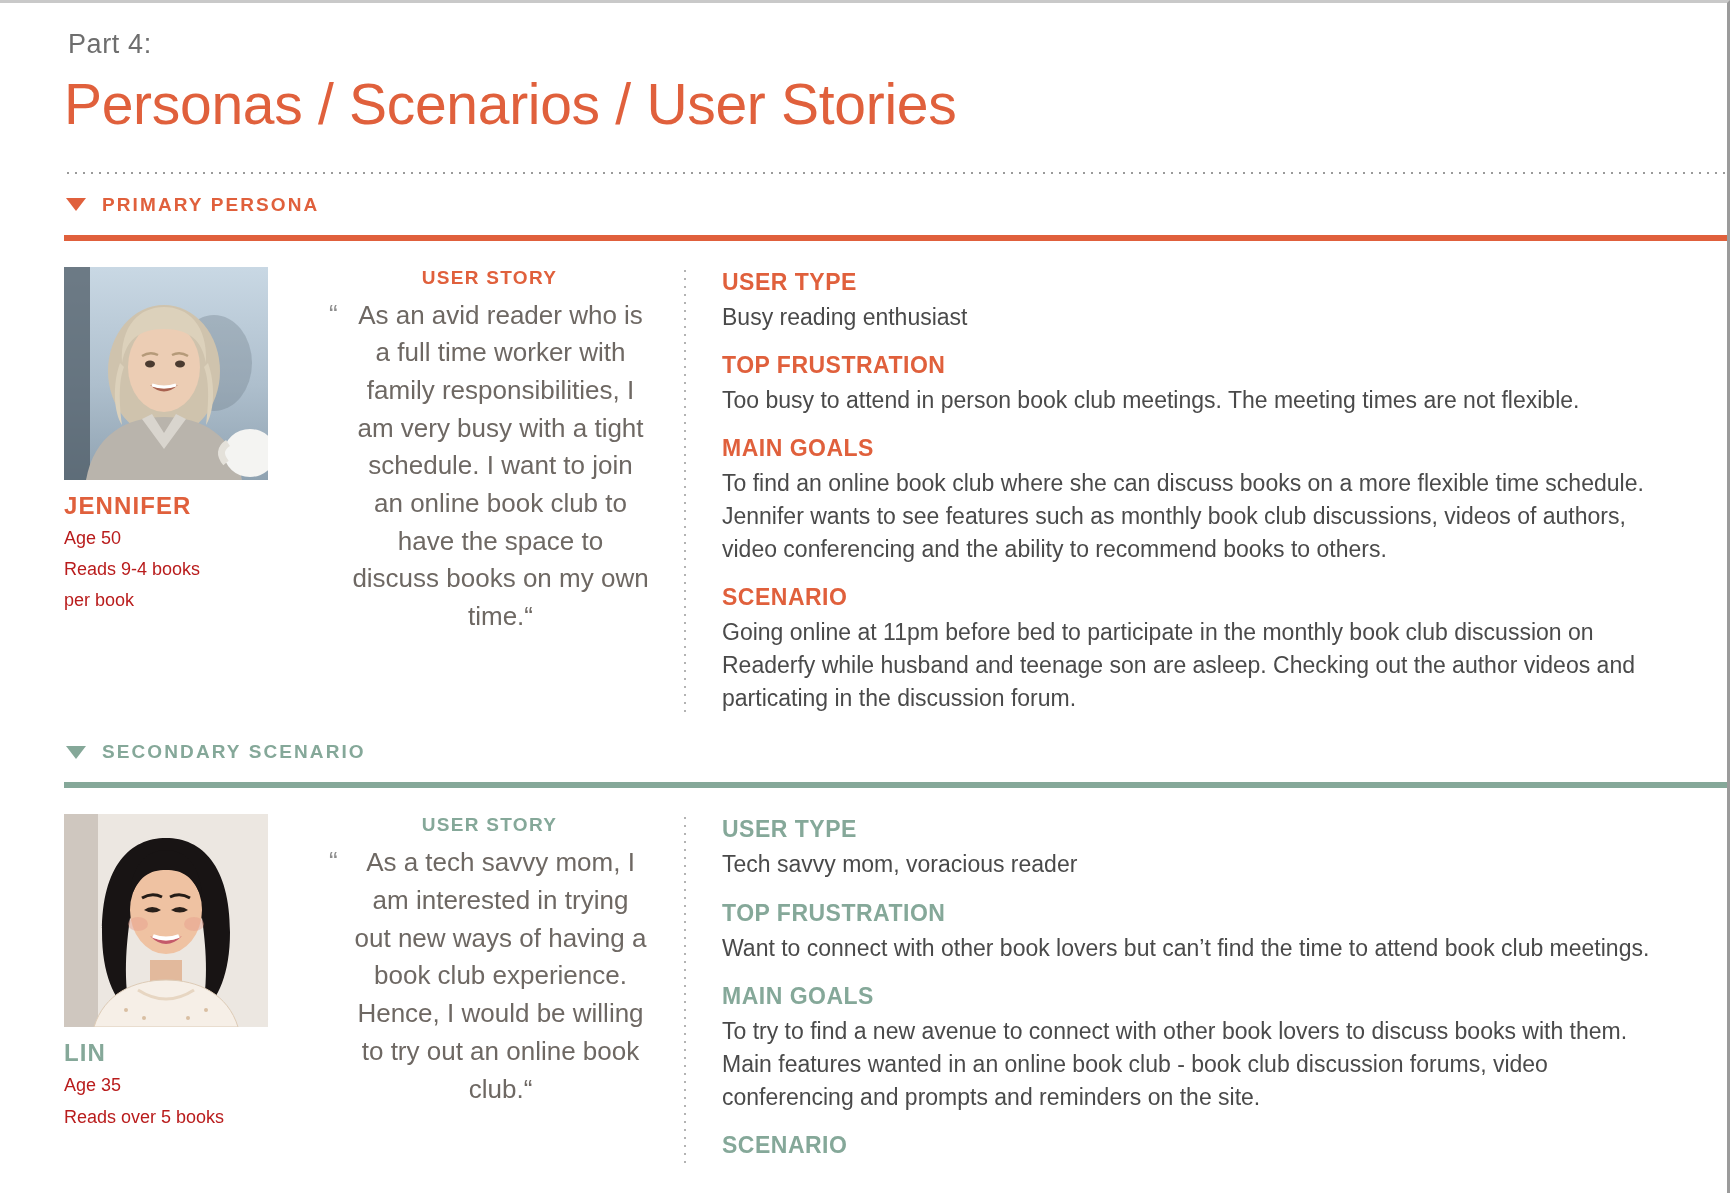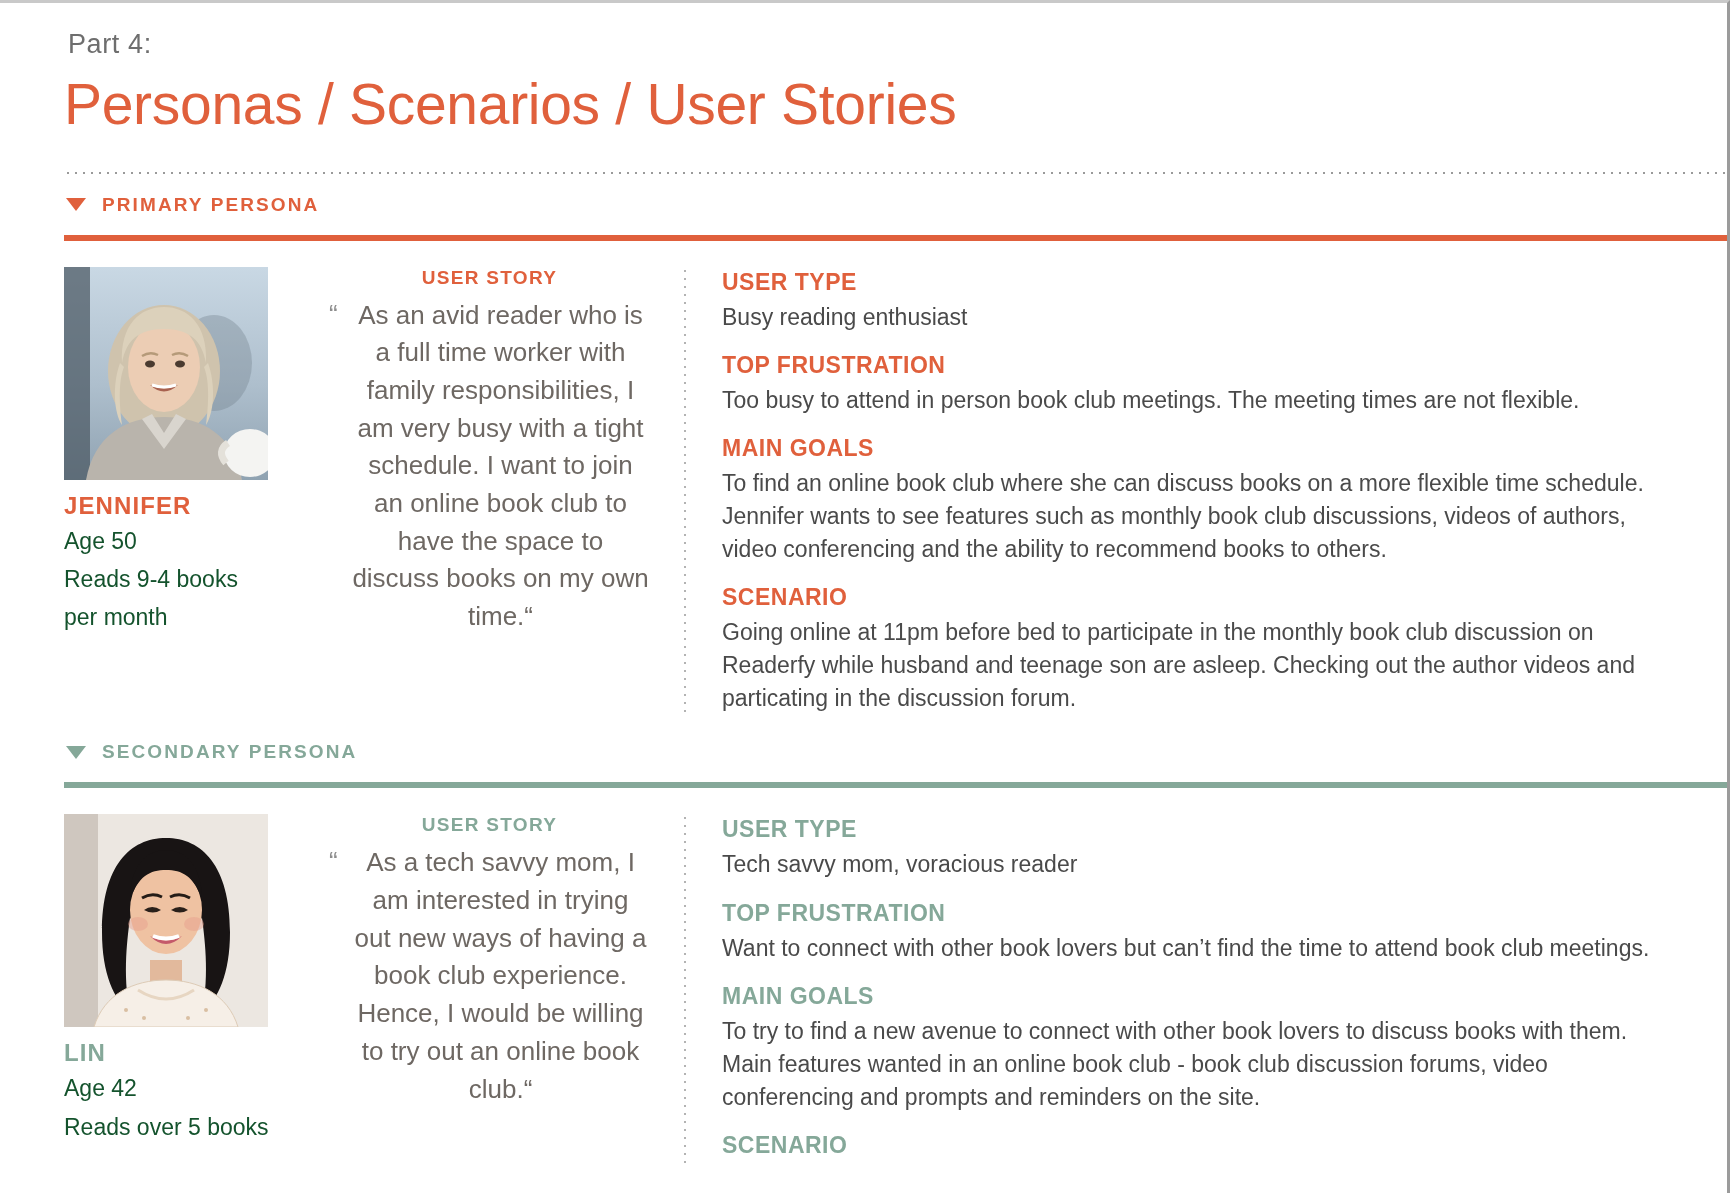--- a/index.html
+++ b/index.html
@@ -116,22 +116,22 @@
   }
   .photo svg { display: block; width: 100%; height: 100%; }
 
   .persona-name {
     font-size: 24px;
     font-weight: 700;
     letter-spacing: 1.1px;
     margin-top: 12px;
   }
   .persona-meta {
-    color: #14532d;
-    font-size: 23px;
+    color: #b91c1c;
+    font-size: 18px;
     line-height: 1.45;
     margin-top: 5px;
     font-weight: 400;
   }
 
   .col-story {
     width: 380px;
     flex: 0 0 380px;
     padding-left: 25px;
     padding-right: 34px;
@@ -247,21 +247,21 @@
             <path d="M86 118 q14 13 28 0 q-14 7 -28 0 Z" fill="#a8614f"></path>
             <path d="M88 118 q12 4 24 0" stroke="#ffffff" stroke-width="3" fill="none"></path>
 
             <ellipse cx="186" cy="186" rx="26" ry="24" fill="#f4f4f2"></ellipse>
             <path d="M164 176 q-12 8 -2 20" stroke="#e4e1da" stroke-width="7" fill="none"></path>
           </svg>
         </div>
         <div class="persona-name orange">JENNIFER</div>
         <div class="persona-meta">Age 50</div>
         <div class="persona-meta">Reads 9-4 books</div>
-        <div class="persona-meta">per month</div>
+        <div class="persona-meta">per book</div>
       </div>
 
       <div class="col-story">
         <div class="kicker orange">USER STORY</div>
         <div class="quote">
           <span class="qmark-open">“</span><span>As an avid reader who is a full time worker with family responsibilities, I am very busy with a tight schedule. I want to join an online book club to have the space to discuss books on my own time.</span><span class="qmark-close">“</span>
         </div>
       </div>
 
       <div class="vdivider"></div>
@@ -293,21 +293,21 @@
         </div>
 
       </div>
     </div>
   </div>
 
   <div class="secondary-wrap">
 
     <div class="section-head green">
       <span class="tri"></span>
-      <span class="section-label">SECONDARY PERSONA</span>
+      <span class="section-label">SECONDARY SCENARIO</span>
     </div>
     <div class="rule-bar green"></div>
 
     <div class="persona-body">
 
       <div class="col-profile">
         <div class="photo">
           <svg viewBox="0 0 204 213" preserveAspectRatio="xMidYMid slice">
             <rect width="204" height="213" fill="#ece7e1"></rect>
             <rect x="0" y="0" width="34" height="213" fill="#cfc7bf"></rect>
@@ -335,21 +335,21 @@
             <path d="M107 96 q9 -6 17 0 q-8 5 -17 0 Z" fill="#2a201a"></path>
 
             <ellipse cx="74" cy="110" rx="10" ry="7" fill="#e79e8c" opacity="0.45"></ellipse>
             <ellipse cx="130" cy="110" rx="10" ry="7" fill="#e79e8c" opacity="0.45"></ellipse>
 
             <path d="M86 122 q16 16 32 0 q-16 9 -32 0 Z" fill="#c4596a"></path>
             <path d="M89 122 q13 5 26 0" stroke="#ffffff" stroke-width="4" fill="none"></path>
           </svg>
         </div>
         <div class="persona-name green">LIN</div>
-        <div class="persona-meta">Age 42</div>
+        <div class="persona-meta">Age 35</div>
         <div class="persona-meta">Reads over 5 books</div>
       </div>
 
       <div class="col-story">
         <div class="kicker green">USER STORY</div>
         <div class="quote">
           <span class="qmark-open">“</span><span>As a tech savvy mom, I am interested in trying out new ways of having a book club experience. Hence, I would be willing to try out an online book club.</span><span class="qmark-close">“</span>
         </div>
       </div>
 

